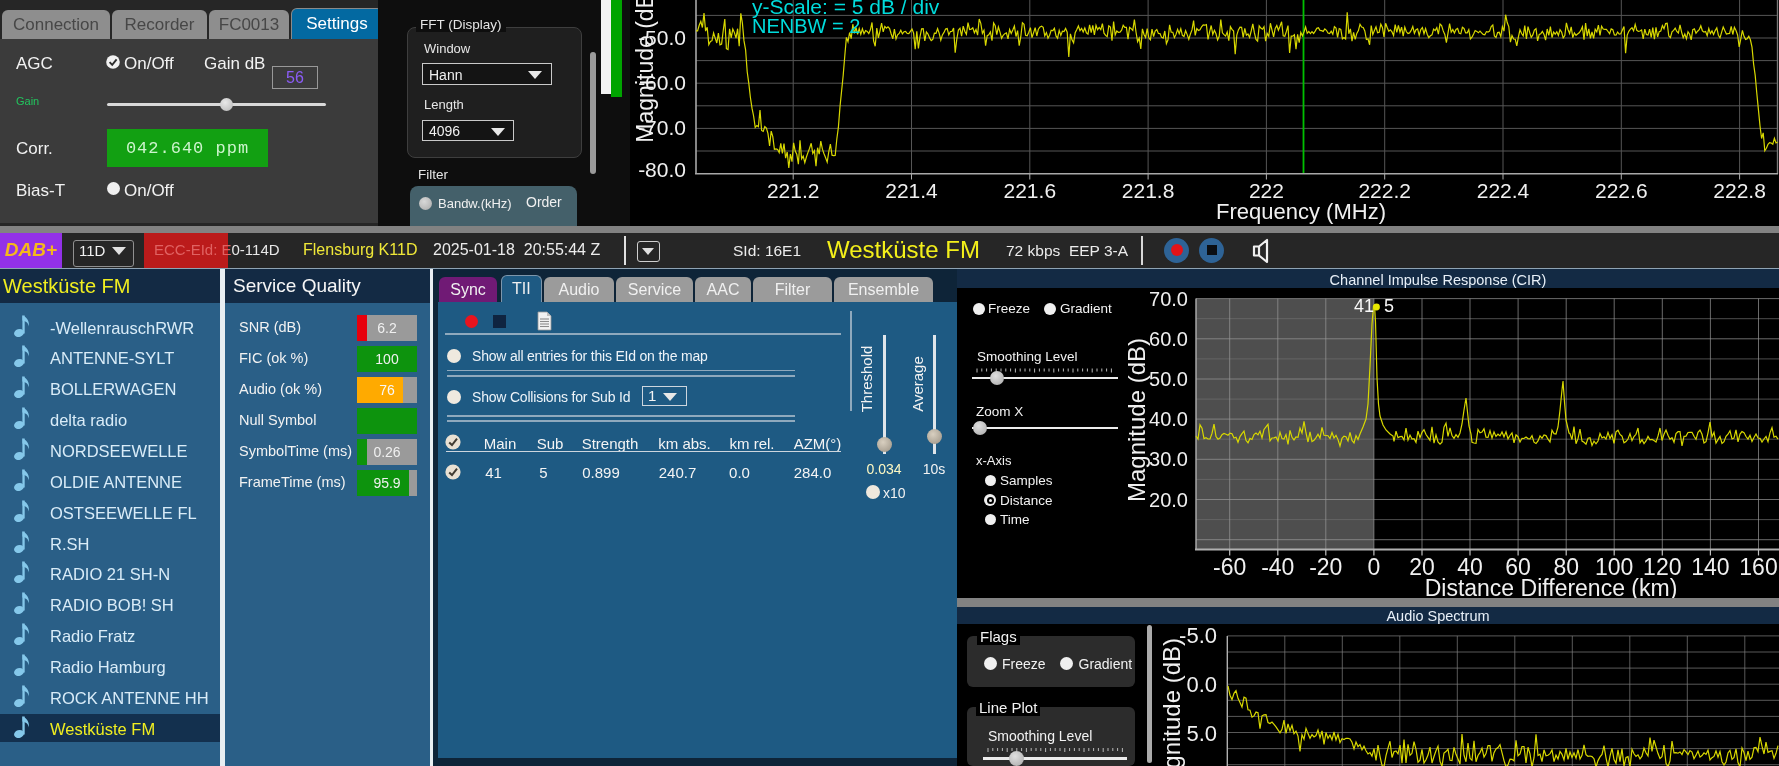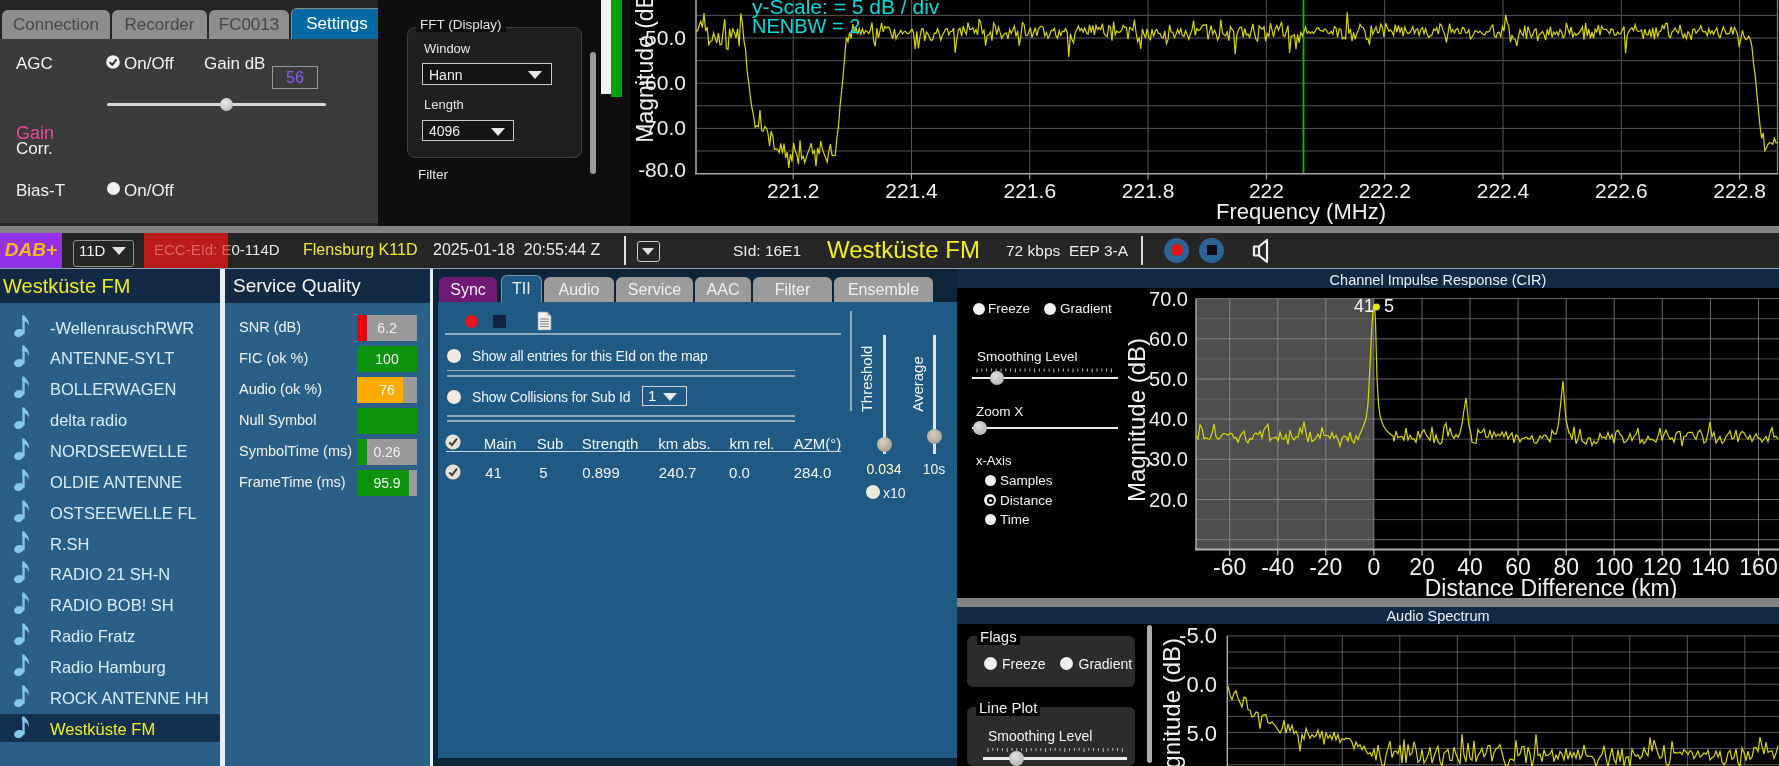--- a/index.html
+++ b/index.html
@@ -22,45 +22,51 @@
 
  <div class="txt" style="left:16px;top:54px;color:#f2f2f2;font-size:17px;">AGC</div>
  <svg class="ab" style="left:106px;top:55px;" width="14" height="14">
       <circle cx="7" cy="7" r="6.8" fill="#f2f2f2"></circle>
       <path d="M3.6 7.2 L6.2 9.8 L10.6 4.4" stroke="#2d2d2d" stroke-width="1.9" fill="none"></path>
     </svg>
  <div class="txt" style="left:124px;top:54px;color:#f2f2f2;font-size:17px;">On/Off</div>
  <div class="txt" style="left:204px;top:54px;color:#f2f2f2;font-size:17px;">Gain dB</div>
  <div class="ab txt vc" style="left:272px;top:50px;width:46px;height:23px;border:1px solid #989898;color:#8b5cf6;font-size:16px;justify-content:center;box-sizing:border-box;margin-top:16px;">56</div>
 
- <div class="txt" style="left:16px;top:95px;color:#ec4899;font-size:18px;margin-top:28px;">Gain</div>
+ <div class="txt" style="left:16px;top:95px;color:#22c55e;font-size:11px;">Gain</div>
  <div class="ab" style="left:107px;top:103px;width:219px;height:2.5px;background:#d9d9d9;border-radius:2px;"></div>
  <div class="circ" style="left:220px;top:97.5px;width:13px;height:13px;background:radial-gradient(circle at 40% 35%,#e8e8e8,#b5b5b5);"></div>
 
  <div class="txt" style="left:16px;top:139px;color:#f2f2f2;font-size:17px;">Corr.</div>
+ <div class="ab txt vc" style="left:107px;top:129px;width:161px;height:38px;background:#12a012;color:#cdf4cd;font-size:17px;justify-content:center;font-family:'Liberation Mono',monospace;letter-spacing:1px;">042.640 ppm</div>
 
  <div class="txt" style="left:16px;top:181px;color:#f2f2f2;font-size:17px;">Bias-T</div>
  <div class="circ" style="left:107px;top:182px;width:13px;height:13px;background:#f0f0f0;"></div>
  <div class="txt" style="left:124px;top:181px;color:#f2f2f2;font-size:17px;">On/Off</div>
 </div>
 
 <div class="ab" style="left:378px;top:0;width:318px;height:226px;background:#0e0e0e;">
  <div class="ab" style="left:29px;top:27px;width:173px;height:129px;background:#1f1f1f;border:1px solid #3e3e3e;border-radius:8px;"></div>
  <div class="txt" style="left:38px;top:17px;color:#e6e6e6;font-size:13.5px;background:#0e0e0e;padding:0 4px;">FFT (Display)</div>
  <div class="txt" style="left:46px;top:41px;color:#e6e6e6;font-size:13px;">Window</div>
  <div class="ab" style="left:44px;top:63px;width:130px;height:22px;background:#141414;border:1px solid #c9c9c9;box-sizing:border-box;">
    <div class="txt" style="left:6px;top:2.5px;color:#f0f0f0;font-size:14px;">Hann</div>
    <div class="tri" style="left:105px;top:7px;border-left:7px solid transparent;border-right:7px solid transparent;border-top:8px solid #e8e8e8;"></div>
  </div>
  <div class="txt" style="left:46px;top:97px;color:#e6e6e6;font-size:13px;">Length</div>
  <div class="ab" style="left:44px;top:120px;width:92px;height:21px;background:#141414;border:1px solid #c9c9c9;box-sizing:border-box;">
    <div class="txt" style="left:6px;top:2px;color:#f0f0f0;font-size:14px;">4096</div>
    <div class="tri" style="left:68px;top:7px;border-left:7px solid transparent;border-right:7px solid transparent;border-top:8px solid #e8e8e8;"></div>
  </div>
  <div class="txt" style="left:40px;top:167px;color:#e6e6e6;font-size:13.5px;">Filter</div>
+ <div class="ab" style="left:32px;top:186px;width:167px;height:40px;background:#44606a;border-radius:8px 8px 0 0;">
+   <div class="circ" style="left:9px;top:11px;width:13px;height:13px;background:radial-gradient(circle at 40% 35%,#d8d8d8,#a8a8a8);"></div>
+   <div class="txt" style="left:28px;top:10px;color:#f0f0f0;font-size:13px;">Bandw.(kHz)</div>
+   <div class="txt" style="left:116px;top:8px;color:#f0f0f0;font-size:14px;">Order</div>
+ </div>
  <div class="ab" style="left:212px;top:52px;width:6px;height:122px;background:#9a9a9a;border-radius:3px;"></div>
  <div class="ab" style="left:223px;top:0;width:9.5px;height:94px;background:#f2f2f2;"></div>
  <div class="ab" style="left:232.5px;top:0;width:11px;height:97px;background:#00a400;"></div>
 </div>
 
 <svg class="ab" style="left:630px;top:0;" width="1149" height="226" viewBox="630 0 1149 226">
  <rect x="630" y="0" width="1149" height="226" fill="#000"></rect>
  <line x1="696" y1="15.4" x2="1777" y2="15.4" stroke="#565656" stroke-width="1.0"></line>
     <line x1="696" y1="38.0" x2="1777" y2="38.0" stroke="#565656" stroke-width="1.0"></line>
     <line x1="696" y1="60.6" x2="1777" y2="60.6" stroke="#565656" stroke-width="1.0"></line>

